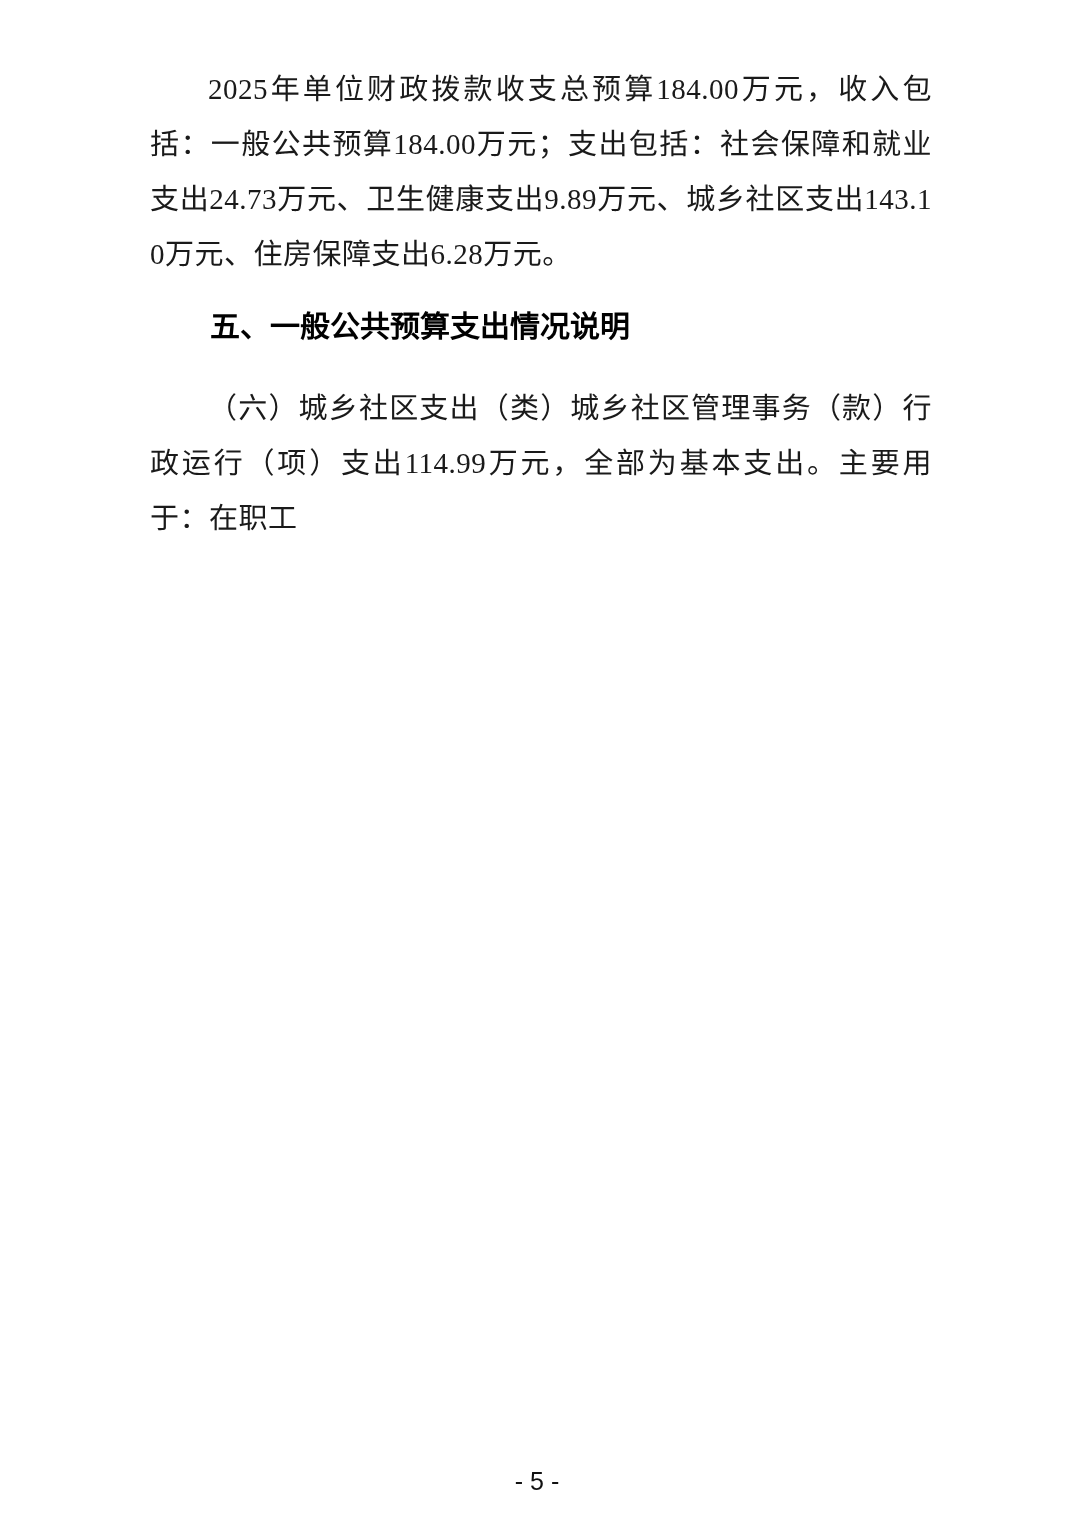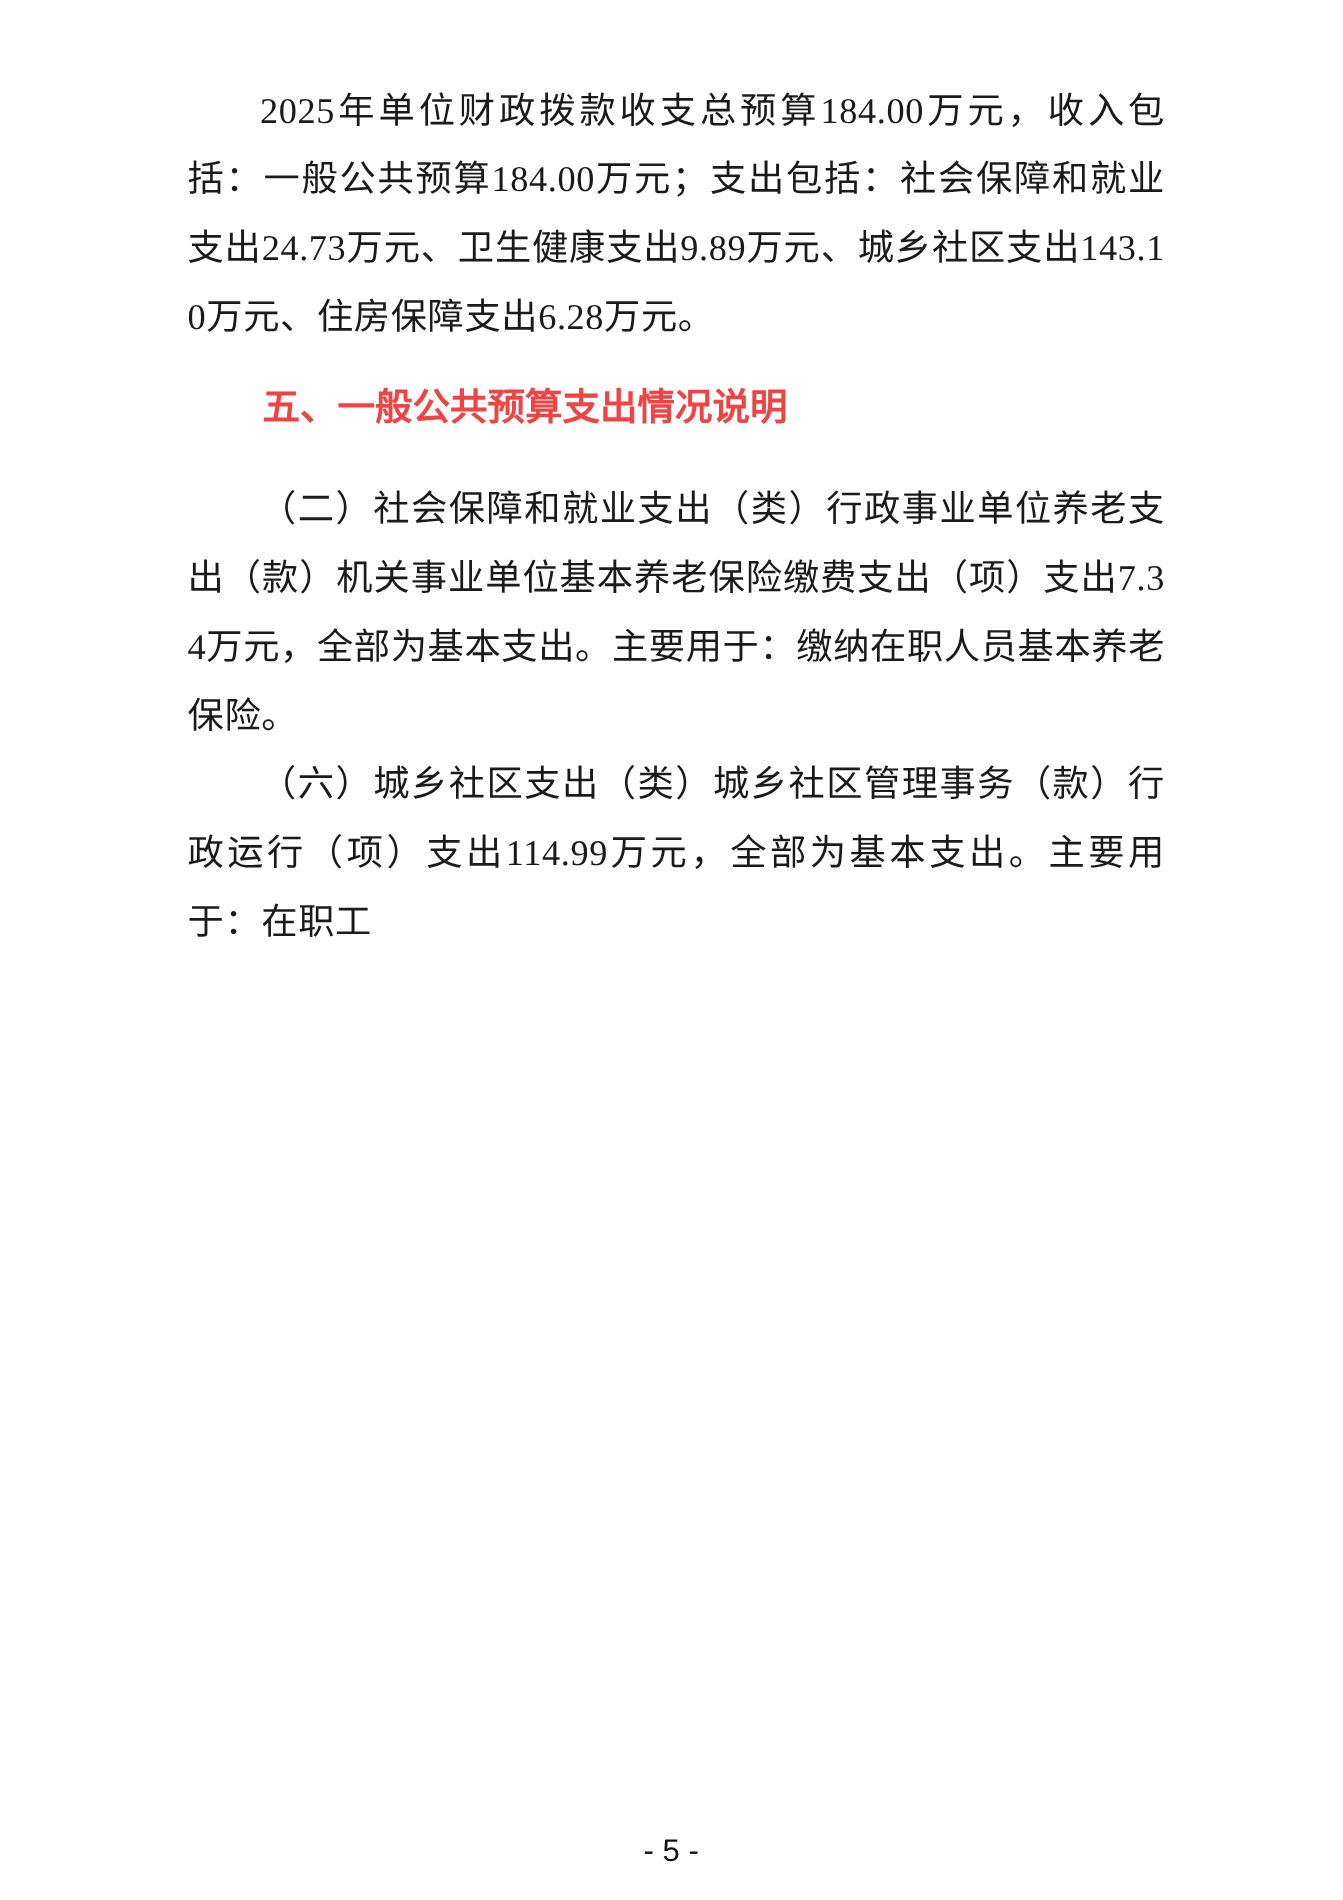--- a/index.html
+++ b/index.html
@@ -30,21 +30,21 @@
     text-indent: 2em;
     letter-spacing: 0.5px;
     word-break: break-all;
   }
   h2.section-heading {
     margin: 17px 0 27px 0;
     font-size: 30px;
     line-height: 55px;
     font-weight: bold;
     text-indent: 2em;
-    color: #ef4444;
+    color: #000000;
     font-family: "Liberation Sans", sans-serif;
   }
   .footer {
     position: absolute;
     left: 0;
     bottom: 24px;
     width: 100%;
     text-align: center;
     font-size: 25px;
     color: #111111;
@@ -56,21 +56,20 @@
 
 <div class="page">
   <div class="content">
 
     <p class="body-para">2025年单位财政拨款收支总预算184.00万元，收入包括：一般公共预算184.00万元；支出包括：社会保障和就业支出24.73万元、卫生健康支出9.89万元、城乡社区支出143.10万元、住房保障支出6.28万元。</p>
 
     <h2 class="section-heading">五、一般公共预算支出情况说明</h2>
 
 
 
-    <p class="body-para">（二）社会保障和就业支出（类）行政事业单位养老支出（款）机关事业单位基本养老保险缴费支出（项）支出7.34万元，全部为基本支出。主要用于：缴纳在职人员基本养老保险。</p>
 
 
 
 
     <p class="body-para">（六）城乡社区支出（类）城乡社区管理事务（款）行政运行（项）支出114.99万元，全部为基本支出。主要用于：在职工</p>
 
   </div>
 
   <div class="footer">- 5 -</div>
 </div>

